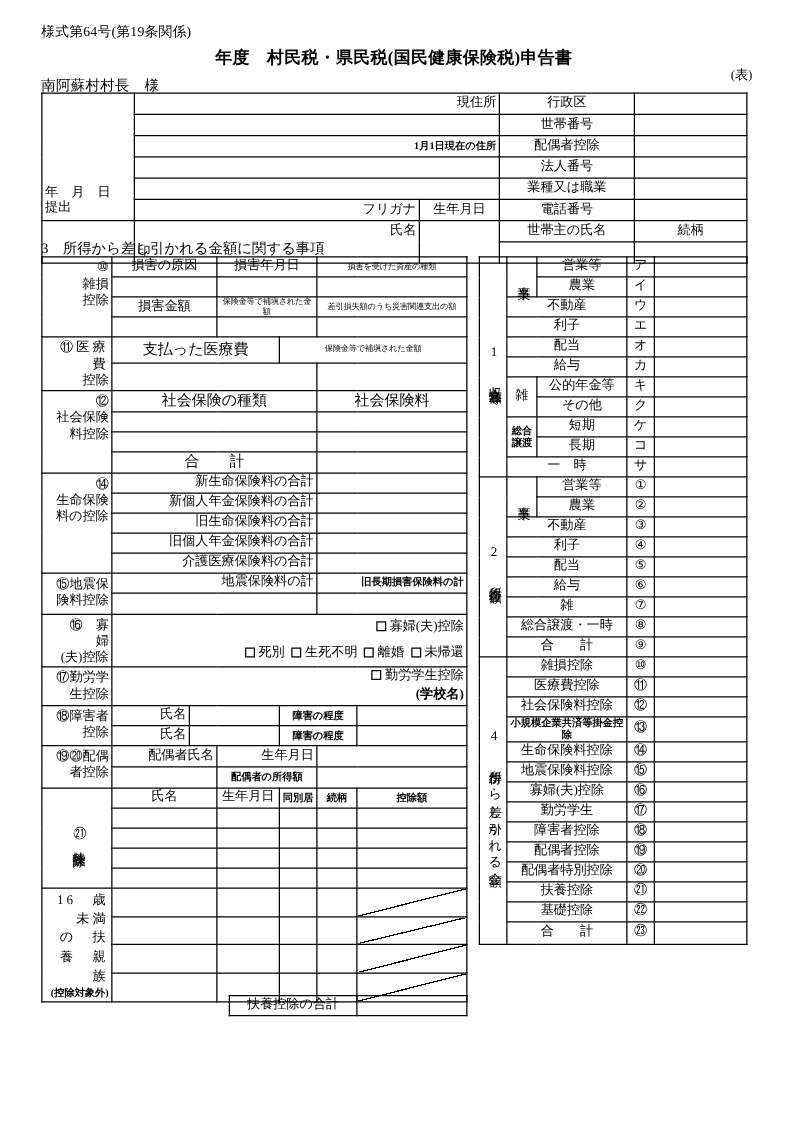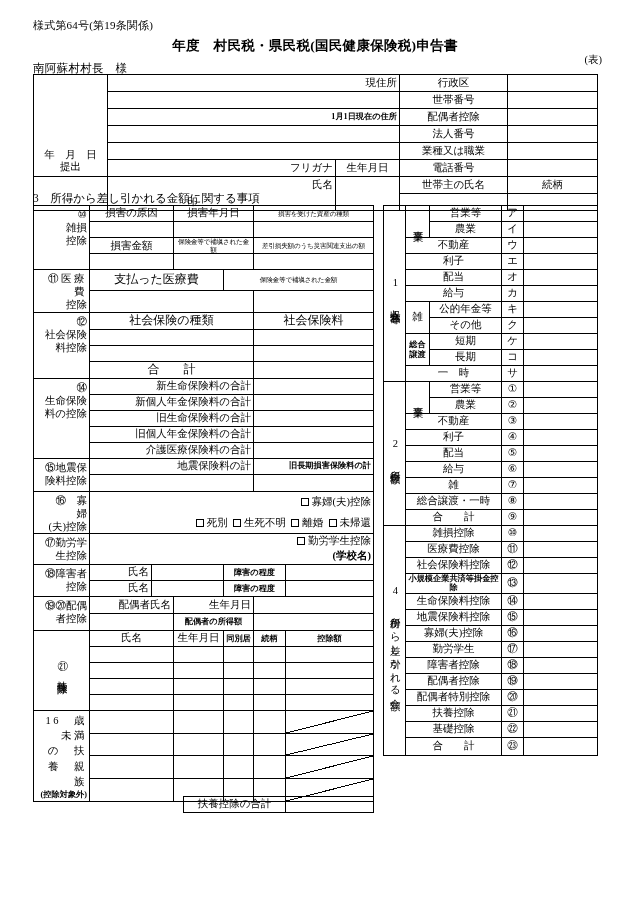--- a/index.html
+++ b/index.html
@@ -61,21 +61,21 @@
   }
   td {
     border: 0.8px solid #000;
     font-size: 10.5px;
     padding: 0 2px;
     vertical-align: middle;
     line-height: 1.15;
   }
   .c  { text-align: center; }
   .l  { text-align: right; }
-  .r  { text-align: center; }
+  .r  { text-align: left; }
   .tiny { font-size: 6.6px; letter-spacing: -0.2px; }
   .sm   { font-size: 8.2px; font-weight: bold; }
   .lg   { font-size: 12px; }
   .nb   { border: none; }
   .thick-l { border-left-width: 1.6px; }
   .thick-r { border-right-width: 1.6px; }
   .thick-t { border-top-width: 1.6px; }
   .thick-b { border-bottom-width: 1.6px; }
 
   

